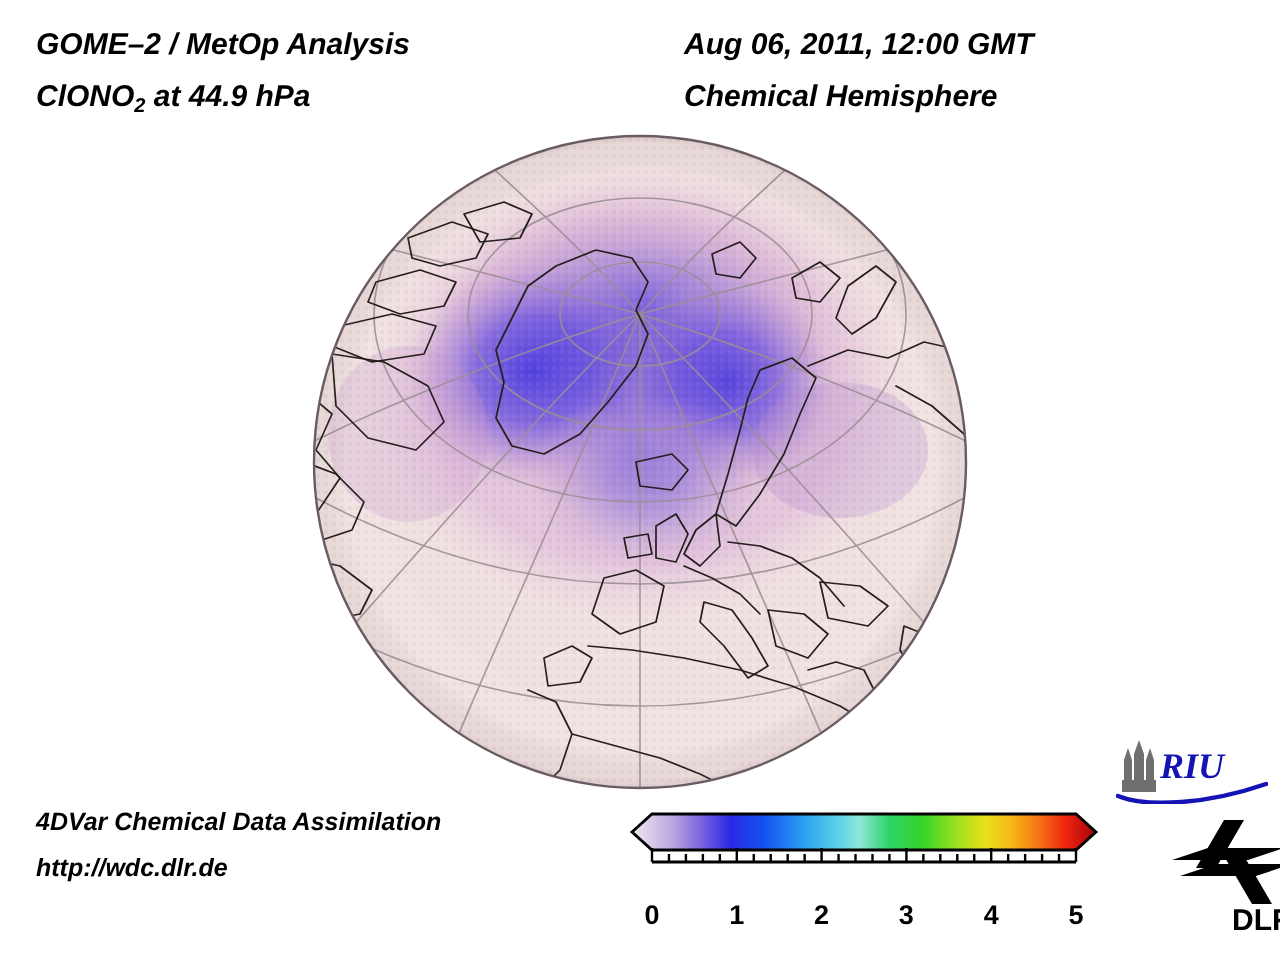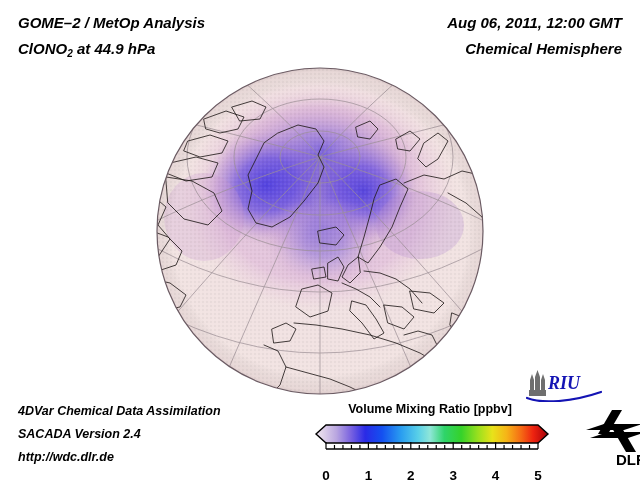--- a/index.html
+++ b/index.html
@@ -21,21 +21,20 @@
     position: absolute;
     left: 18px;
     top: 10px;
     width: 330px;
   }
   #header-right {
     position: absolute;
     right: 18px;
     top: 10px;
     width: 280px;
-    text-align: right;
   }
   .hline {
     font-size: 15px;
     font-weight: bold;
     line-height: 26px;
     white-space: nowrap;
     font-style: italic;
   }
   .hline sub {
     font-size: 10px;
@@ -97,21 +96,21 @@
     position: absolute;
     font-size: 13.5px;
     font-weight: bold;
     transform: translateX(-50%);
     top: 0;
   }
 
   
   #logo-riu {
     position: absolute;
-    left: 526px;
+    left: 558px;
     top: 368px;
     width: 76px;
     height: 34px;
   }
   #logo-dlr {
     position: absolute;
     left: 582px;
     top: 408px;
     width: 70px;
     height: 62px;
@@ -292,26 +291,24 @@
 
       <rect x="0" y="0" width="336" height="328" fill="url(#limbShade)"></rect>
     </g>
 
     <circle cx="168" cy="164" r="163" fill="none" stroke="#6b5b63" stroke-width="1.2"></circle>
   </svg>
 </div>
 
 <div id="footer-left">
   <div class="fline">4DVar Chemical Data Assimilation</div>
-  <div class="fline">SACADA Version 2.4</div>
   <div class="fline">http://wdc.dlr.de</div>
 </div>
 
 <div id="colorbar-block">
-  <div id="colorbar-title">Volume Mixing Ratio [ppbv]</div>
   <div id="colorbar-wrap">
     <svg width="240" height="44" viewBox="0 0 240 44">
       <defs>
         <linearGradient id="cbGrad" x1="0" y1="0" x2="1" y2="0">
             <stop offset="0%" stop-color="#f2ecef"></stop>
             <stop offset="5%" stop-color="#e3d6ea"></stop>
             <stop offset="11%" stop-color="#b9a6e0"></stop>
             <stop offset="17%" stop-color="#7a63e0"></stop>
             <stop offset="23%" stop-color="#2a2ae6"></stop>
             <stop offset="30%" stop-color="#1450f0"></stop>

